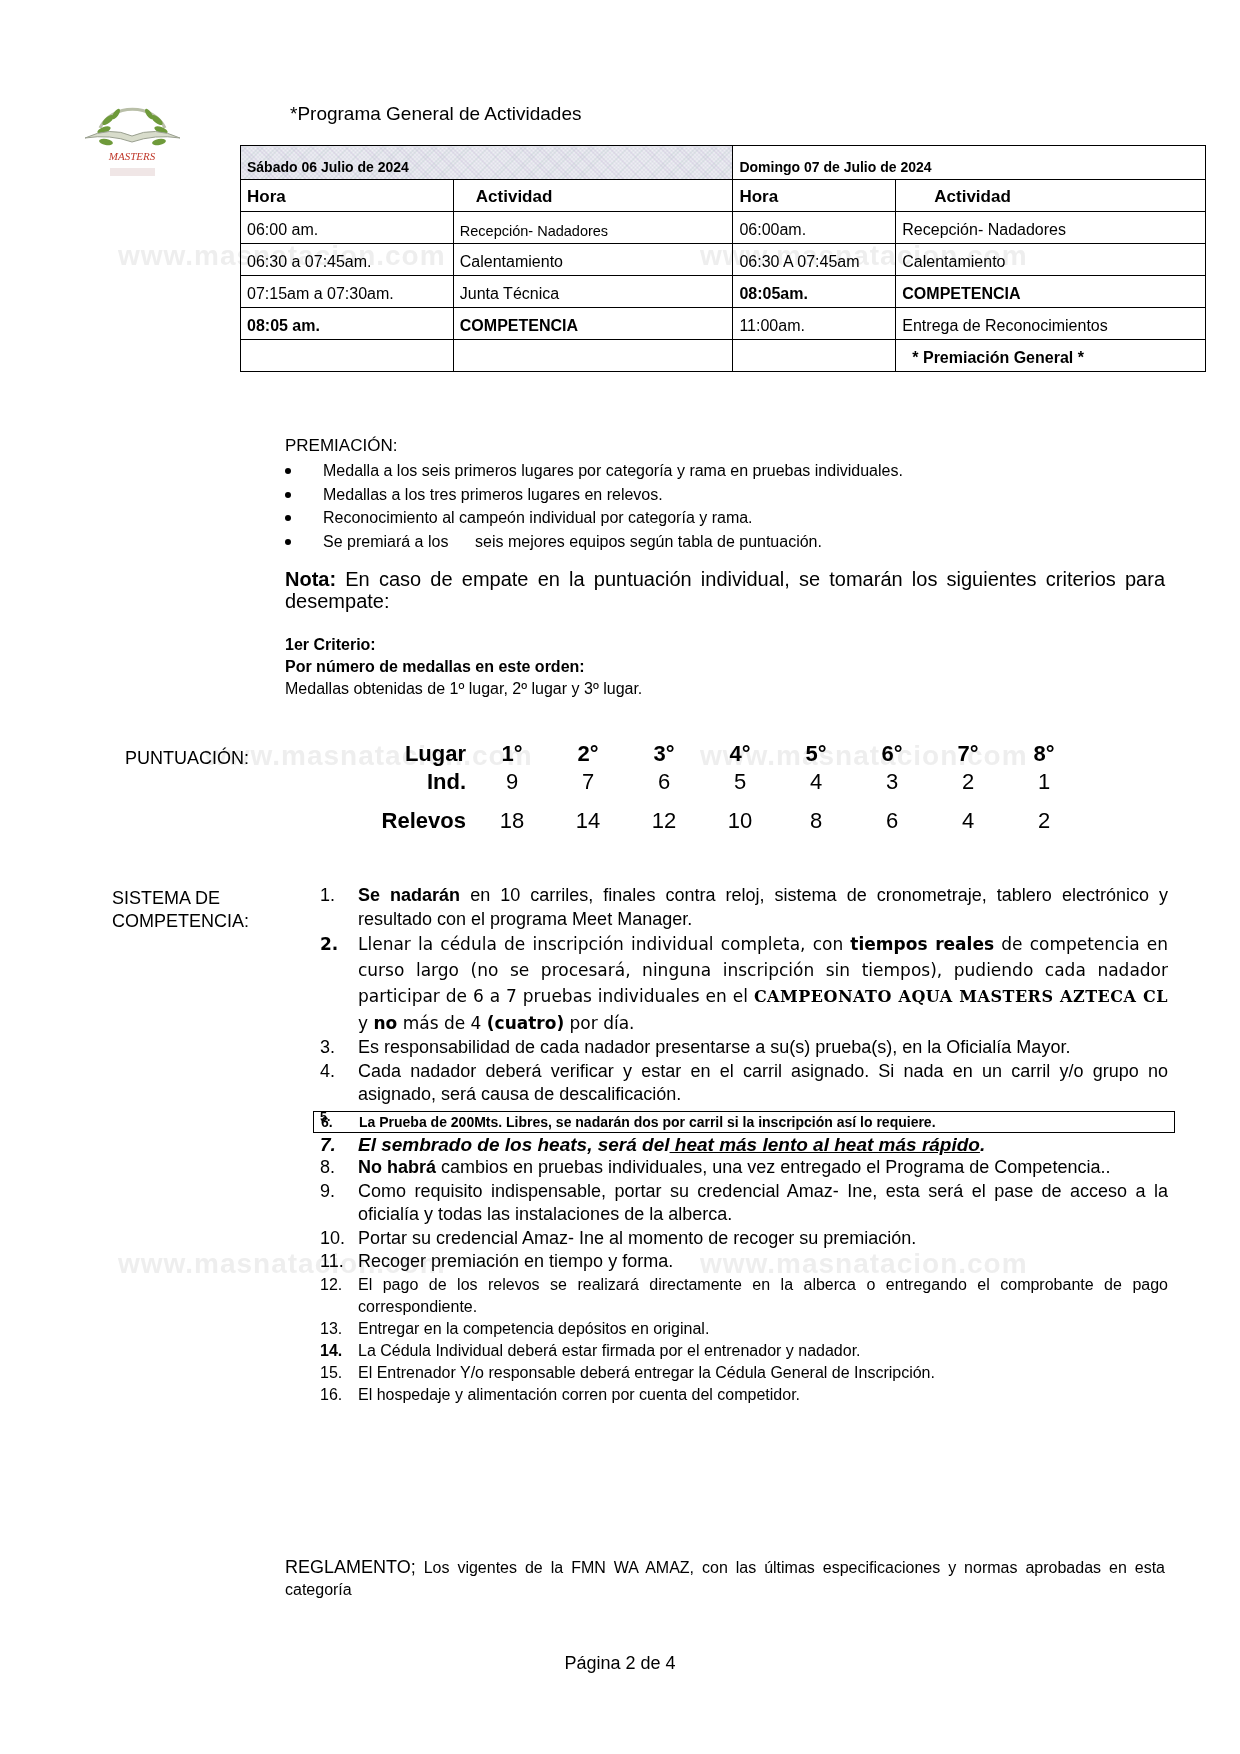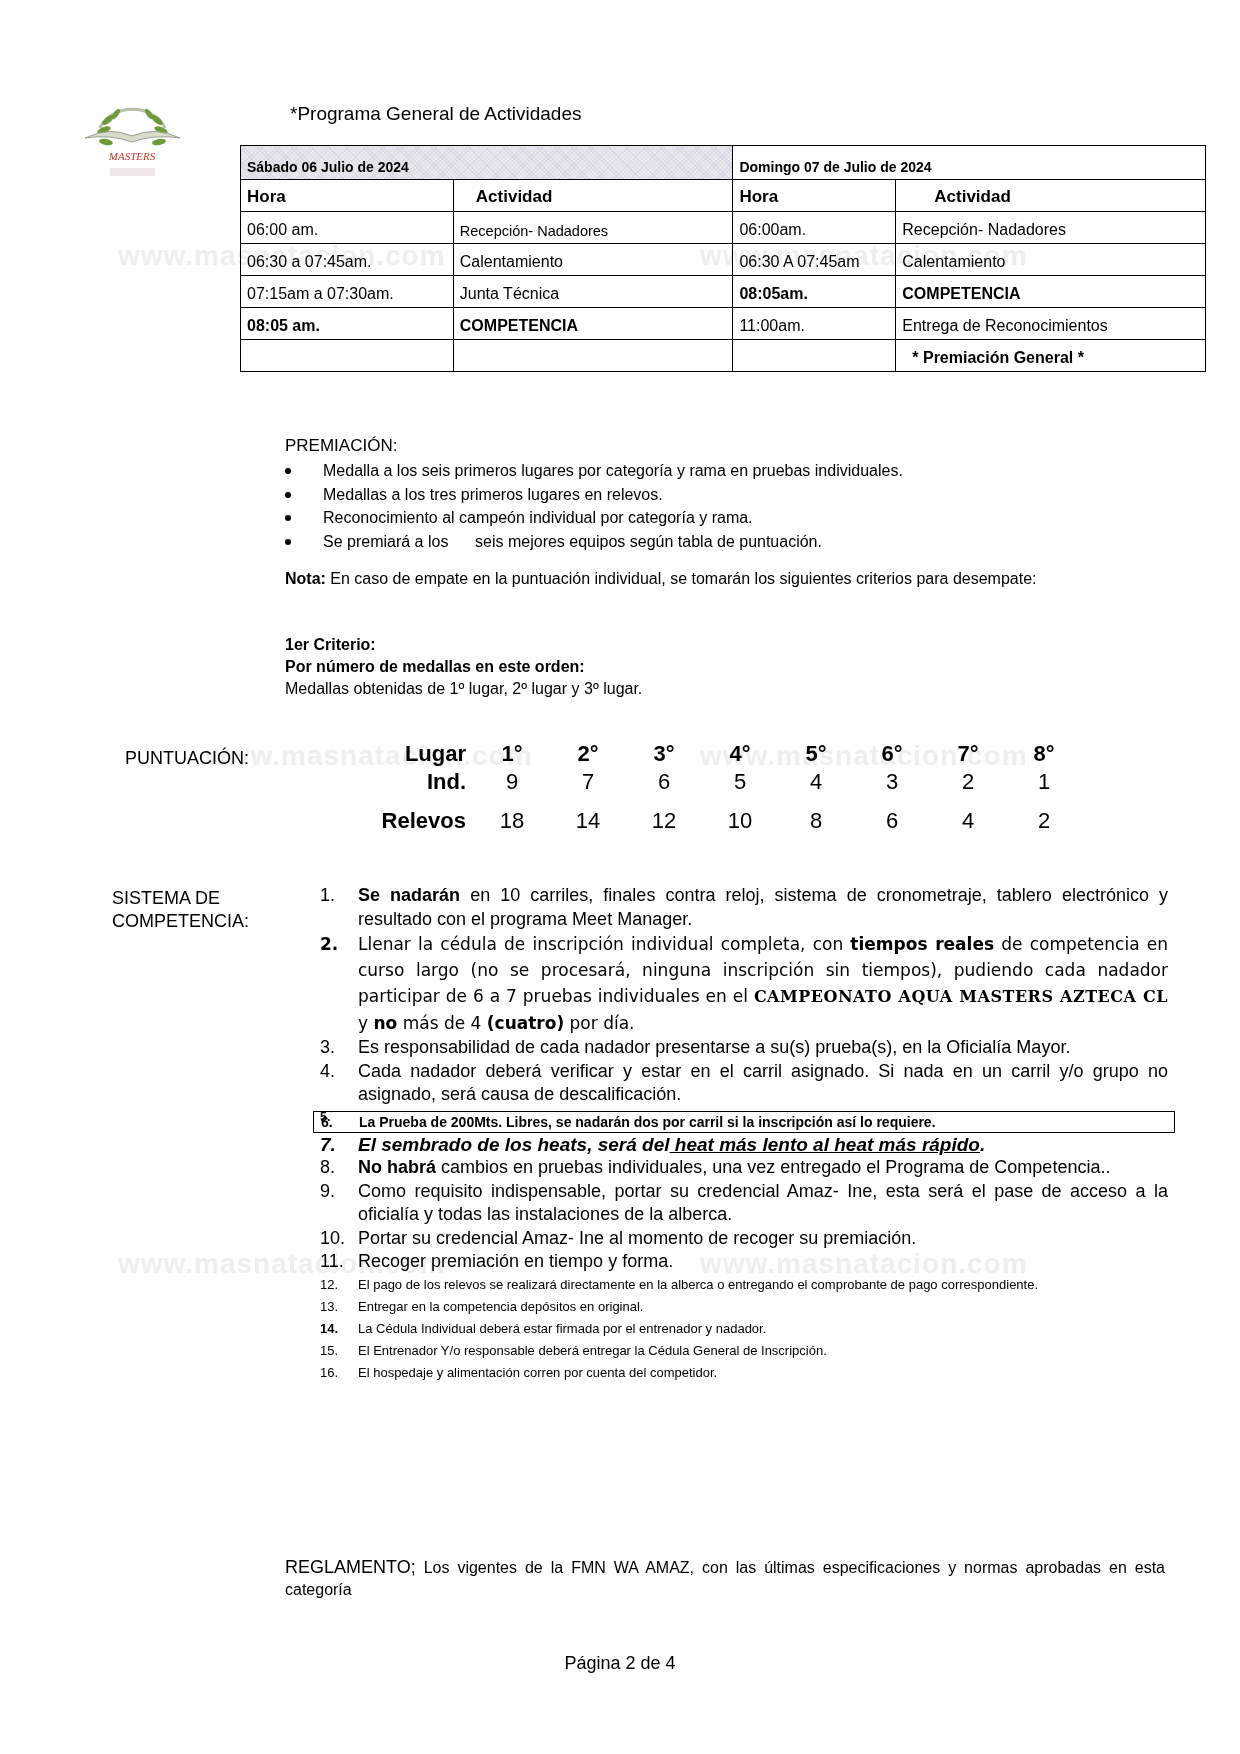--- a/index.html
+++ b/index.html
@@ -23,21 +23,21 @@
         repeating-linear-gradient(-45deg, rgba(170,200,190,0.35) 0 1px, transparent 1px 3px); }
     .schedule .col-head { font-weight: bold; font-size: 17px; }
     .schedule .bold { font-weight: bold; }
     .schedule .small { font-size: 14.5px; }
     .c1 { width: 213px; } .c2 { width: 280px; } .c3 { width: 163px; } .c4 { width: 310px; }
     .premiacion-title { left: 285px; top: 436px; font-size: 17px; }
     .bullets { left: 285px; top: 459px; width: 900px; list-style: none; font-size: 16px; }
     .bullets li { position: relative; padding-left: 38px; height: 23.5px; line-height: 23px; }
     .bullets li .dot { position: absolute; left: 0; top: 9px; width: 6px; height: 6px; background: #000; border-radius: 50%; }
 
-    .nota { left: 285px; top: 568px; width: 880px; font-size: 16px; line-height: 22px; text-align: justify; }
+    .nota { left: 285px; top: 568px; width: 880px; font-size: 20px; line-height: 22px; text-align: justify; }
     .crit1 { left: 285px; top: 634px; font-size: 16px; line-height: 22px; }
 
     
     .score-label { left: 125px; top: 748px; font-size: 18px; }
     .score { left: 334px; top: 740px; border-collapse: collapse; font-size: 22px; }
     .score td { text-align: center; width: 76px; height: 28px; padding: 0; }
     .score td.rh { width: 140px; text-align: right; padding-right: 8px; font-weight: bold; }
     .score tr.lugar td:not(.rh) { font-weight: bold; }
     .score tr.gap td { height: 38px; vertical-align: bottom; }
 
@@ -45,21 +45,21 @@
     .sis-label { left: 112px; top: 887px; font-size: 18px; line-height: 23px; }
     .rules { left: 318px; top: 884px; width: 850px; list-style: none; }
     .rules li { position: relative; padding-left: 40px; font-size: 18px; line-height: 23.5px; text-align: justify; }
     .rules li .num { position: absolute; left: 2px; top: 0; }
     .rules li.r2 { line-height: 26px; font-family: "DejaVu Sans", sans-serif; font-size: 17px; }
     .rules li.r5 { font-size: 12.5px; font-weight: bold; line-height: 16px; text-decoration: underline; padding-top: 2px; }
     .rules li.r5 .num { font-size: 12.5px; }
     .rules li.r6 { font-size: 14px; font-weight: bold; line-height: 20px; border: 1.5px solid #000; margin-left: -5px; margin-right: 0; padding-left: 45px; width: 862px; margin-top: 2px; }
     .rules li.r6 .num { left: 7px; }
     .rules li.r7 { font-weight: bold; font-style: italic; font-size: 19px; }
-    .rules li.small { font-size: 13px; line-height: 22px; }
+    .rules li.small { font-size: 16px; line-height: 22px; }
     .rules li.r14 .num { font-weight: bold; }
     .camp { font-family: "DejaVu Serif", serif; font-weight: bold; font-variant: small-caps; letter-spacing: 0.5px; font-size: 16px; }
     .u { text-decoration: underline; }
     .b { font-weight: bold; }
 
     .reglamento { left: 285px; top: 1556px; width: 880px; font-size: 16px; line-height: 22px; text-align: justify; }
     .reglamento .lead { font-size: 18px; }
 
     .page-num { left: 0; width: 1240px; top: 1653px; text-align: center; font-size: 18px; }
 

